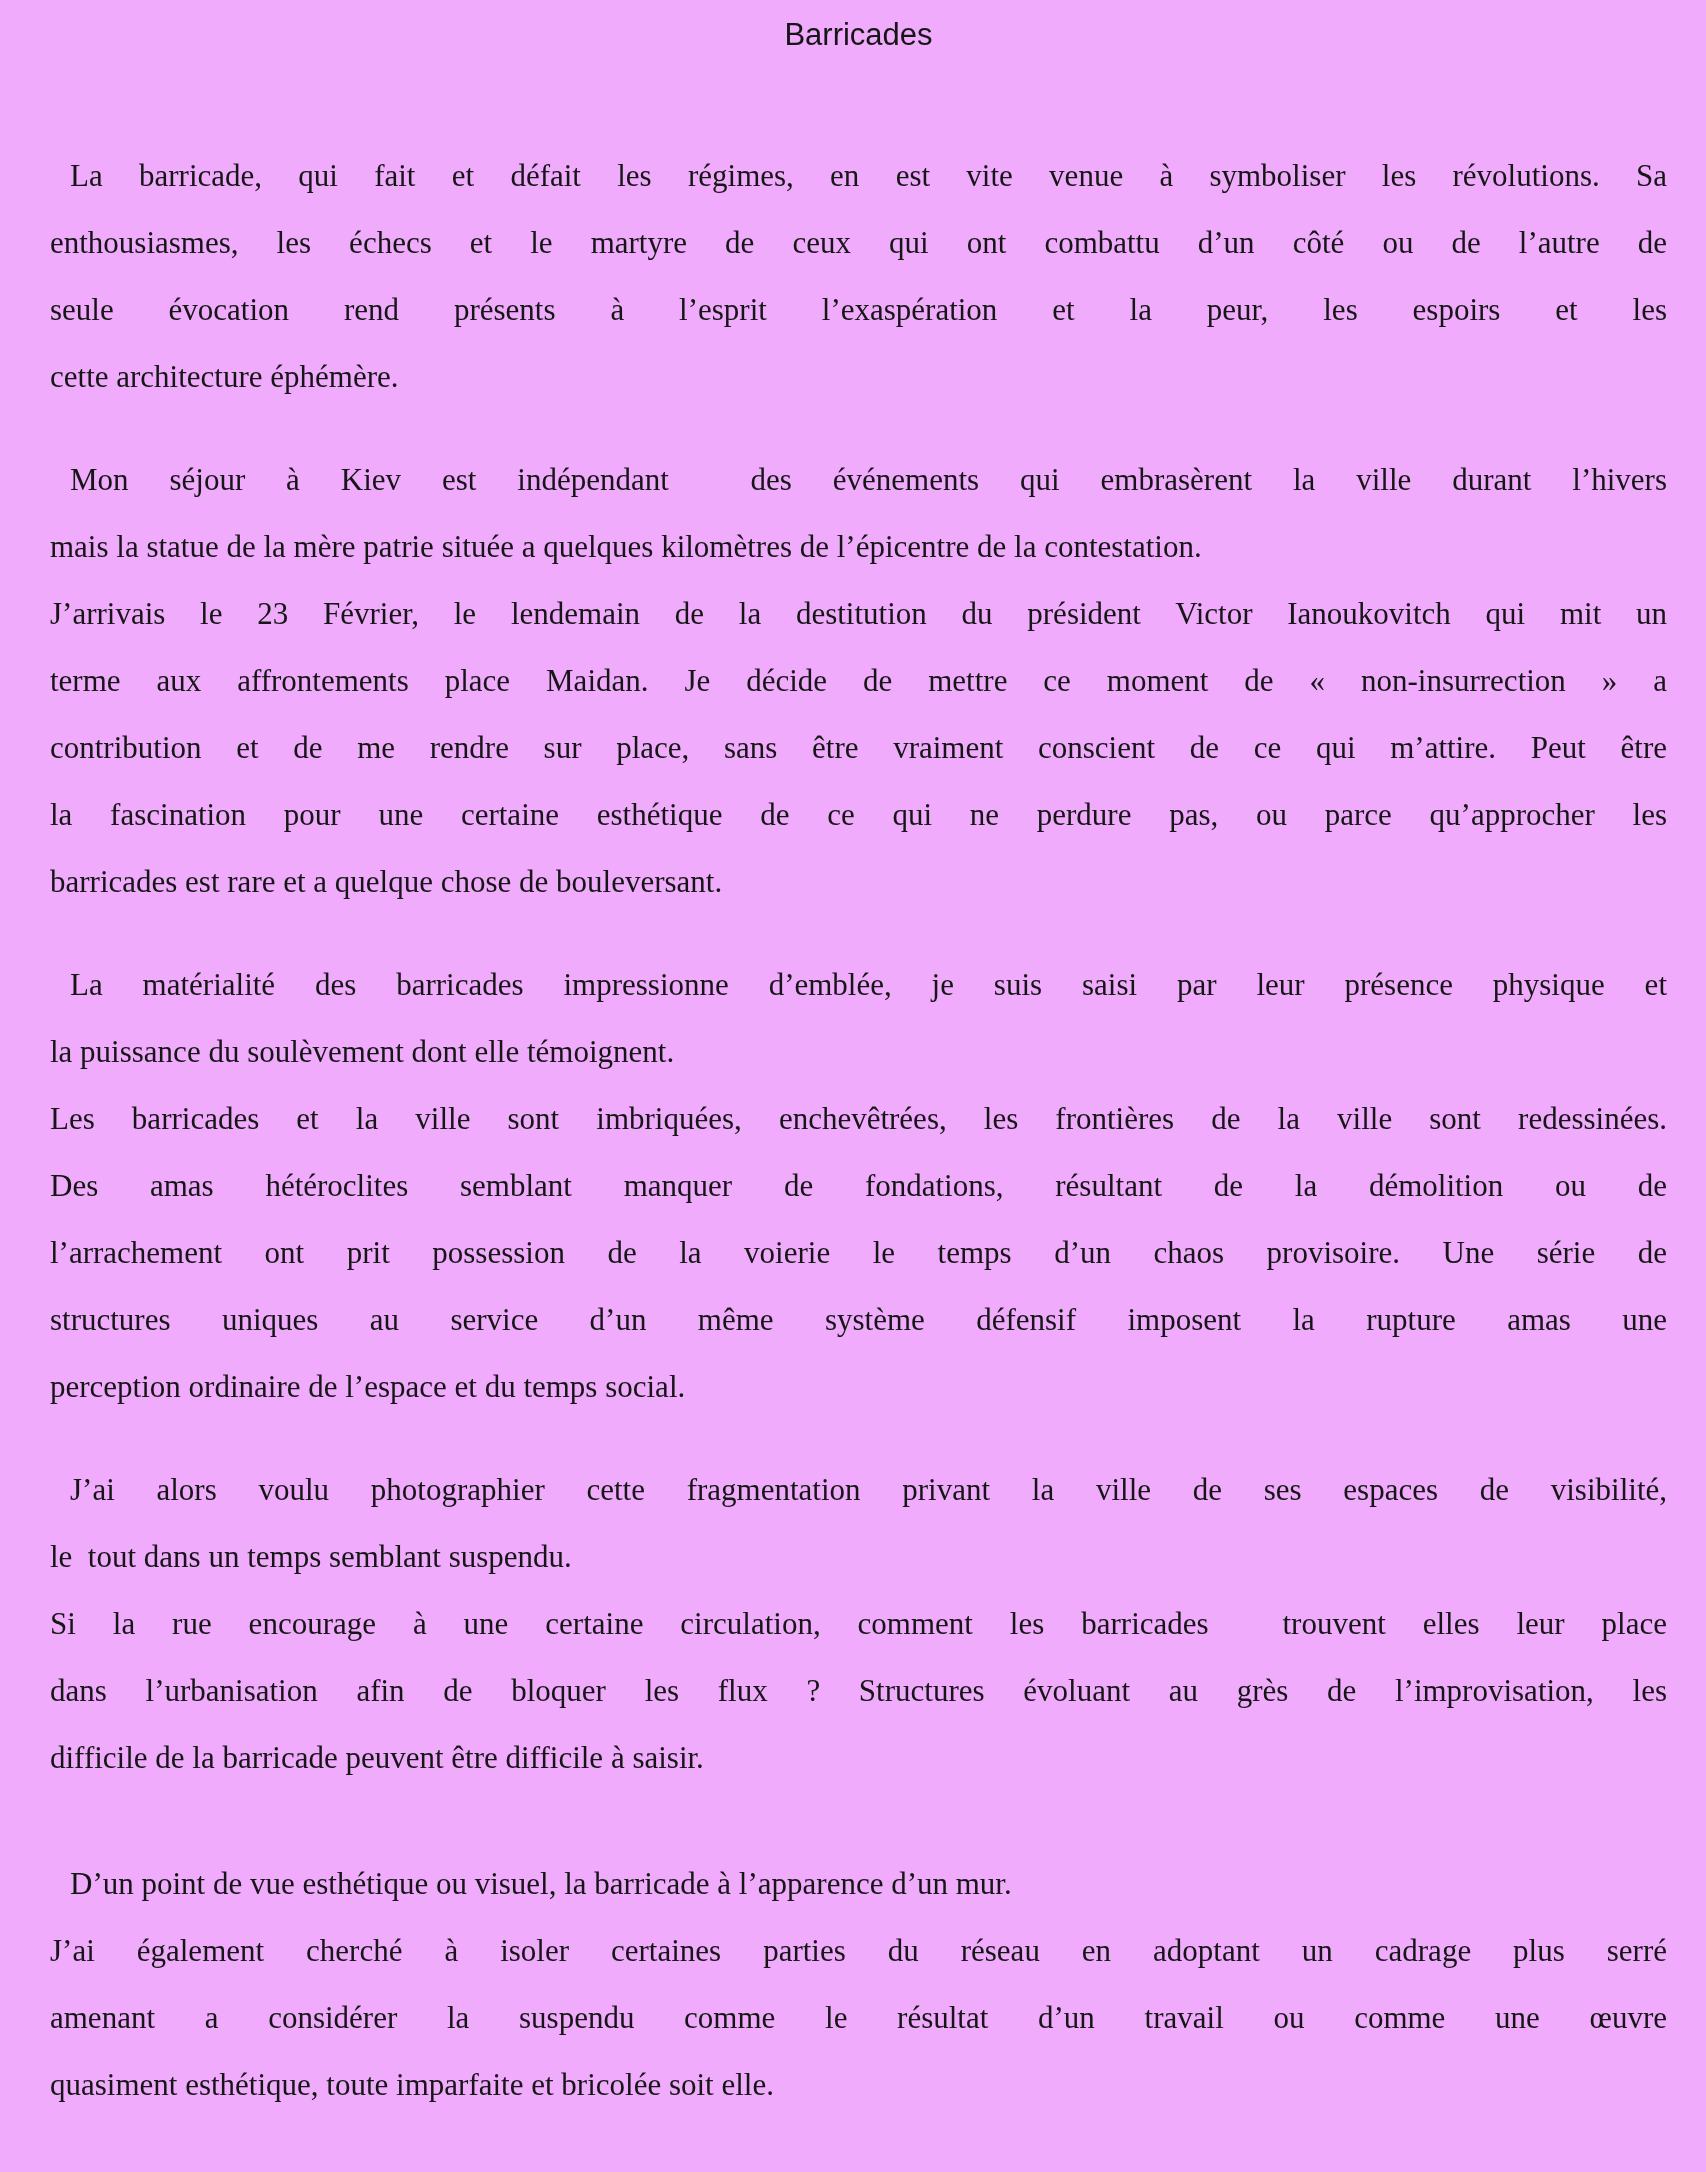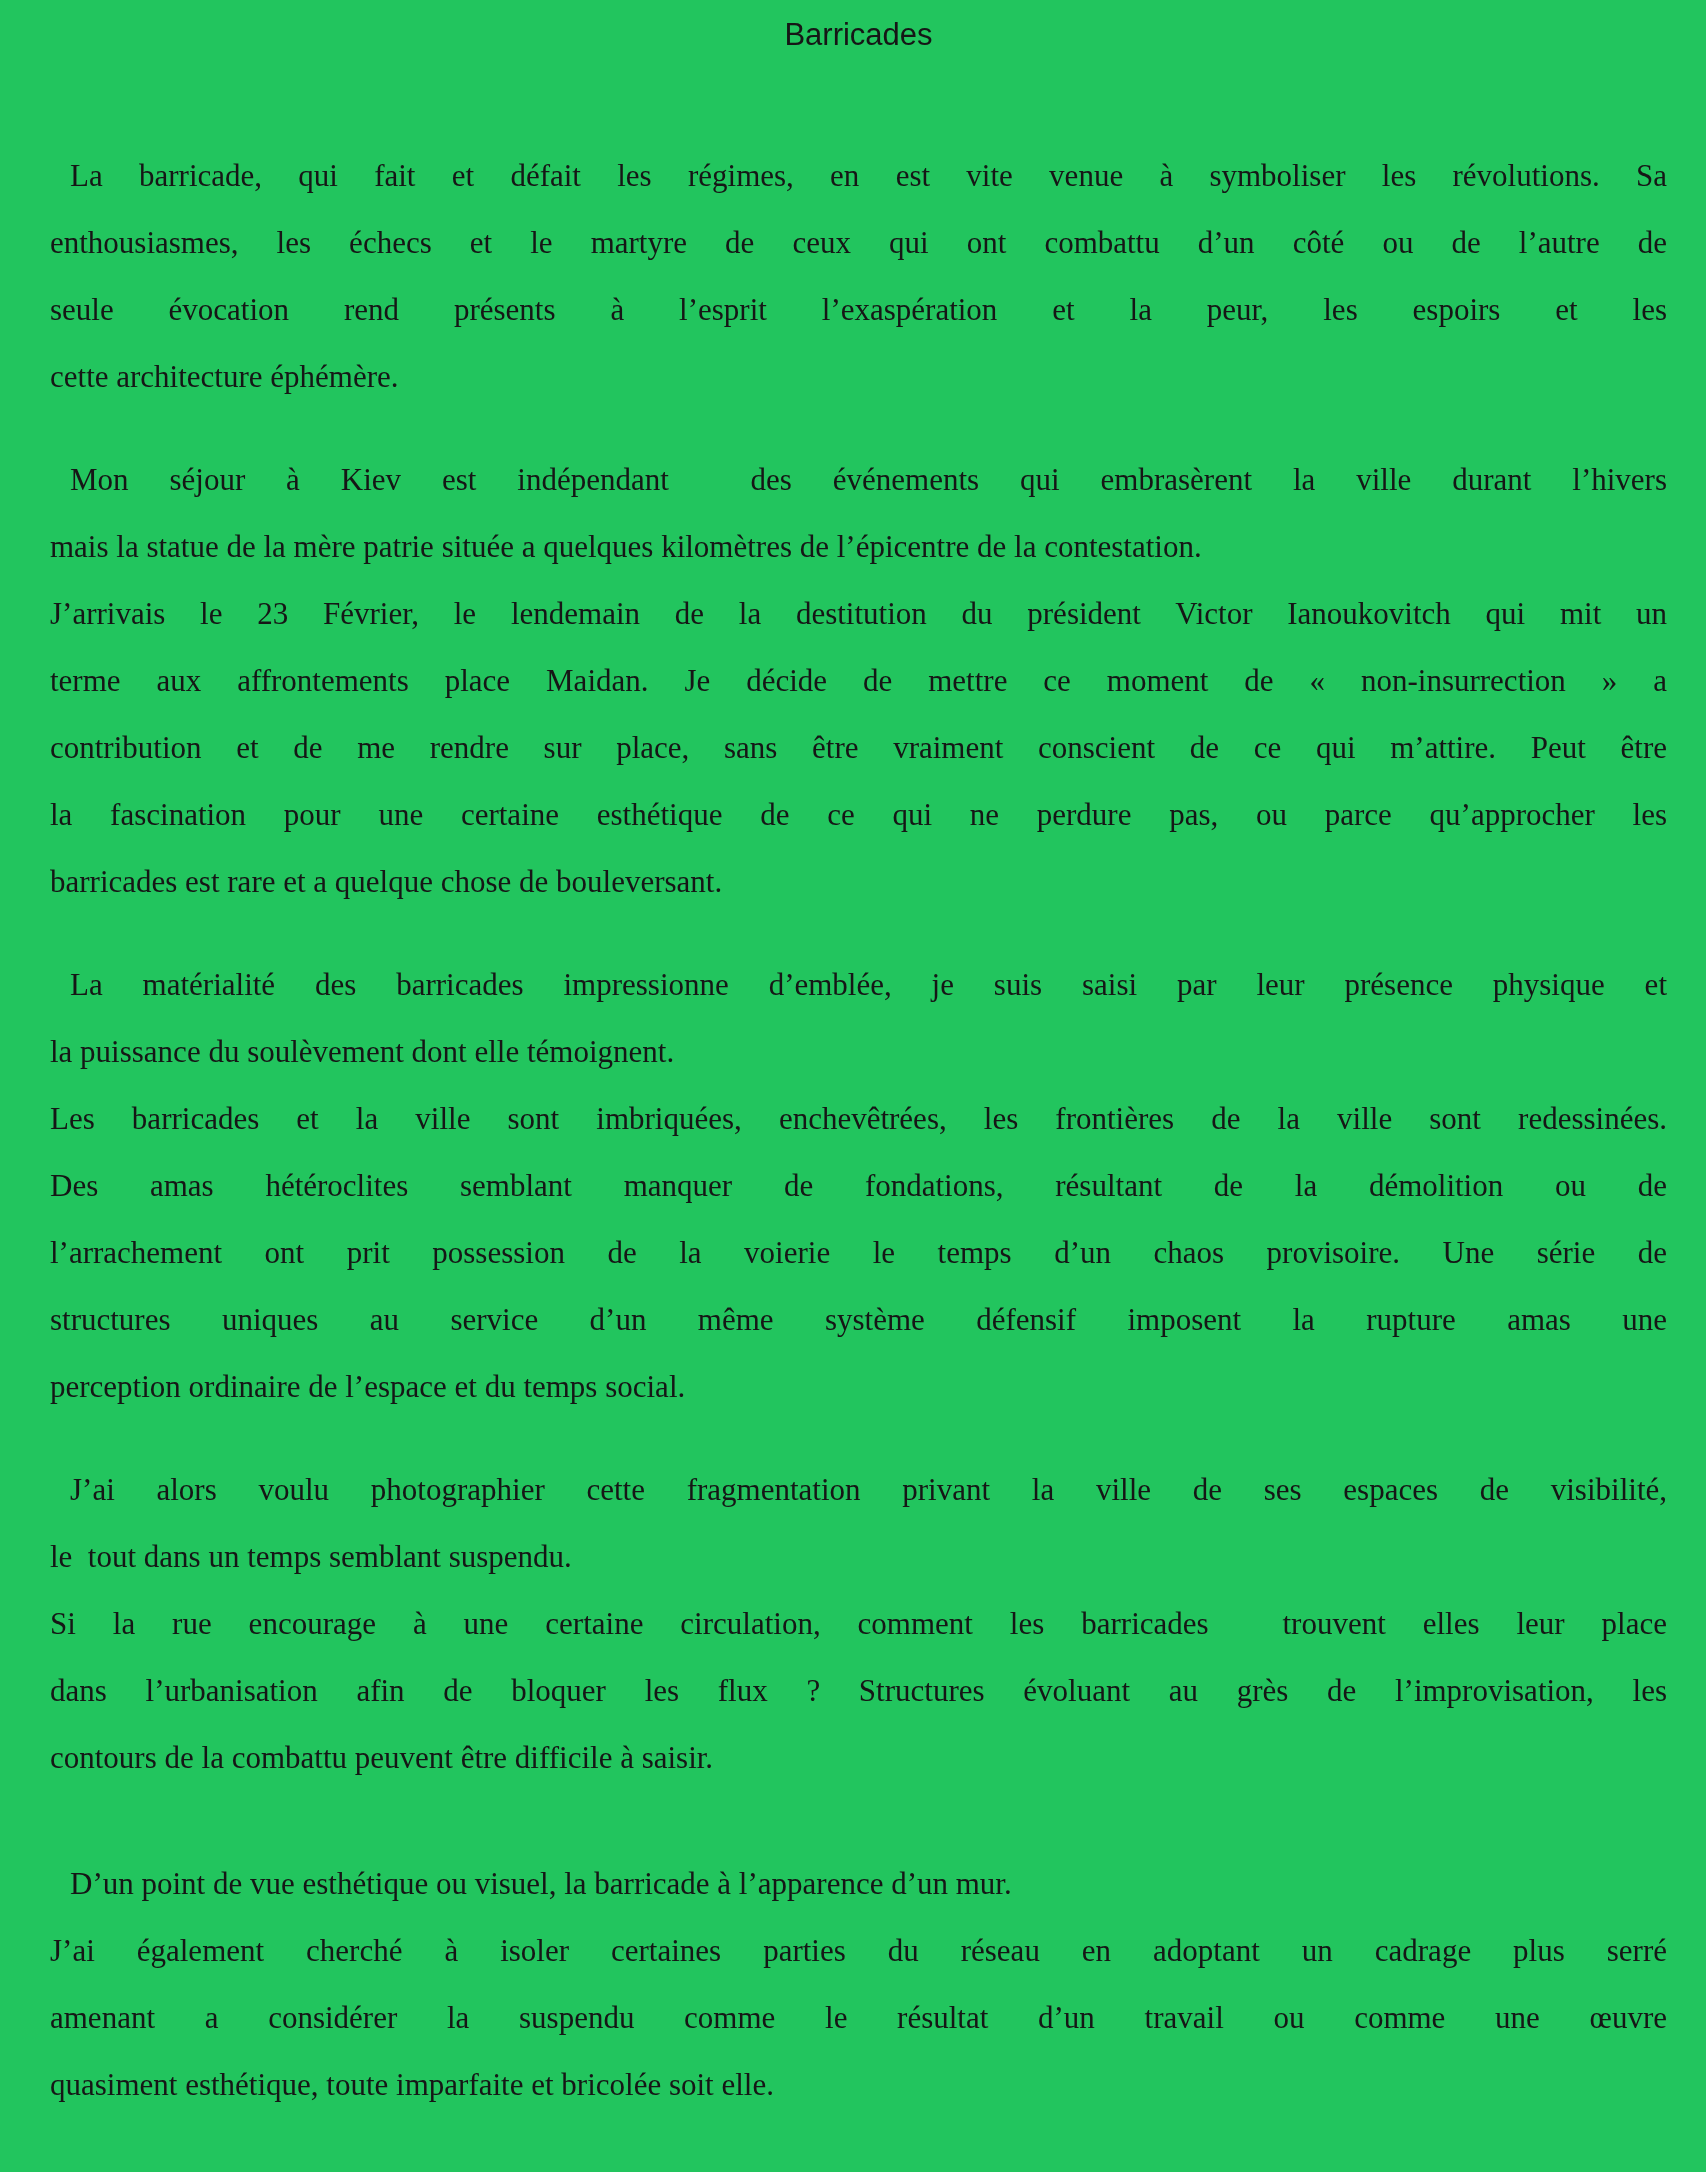--- a/index.html
+++ b/index.html
@@ -1,20 +1,20 @@
 <!DOCTYPE html>
 <html lang="fr" style="font-size:12.4px"><head>
 <meta charset="utf-8">
 <style>
   html, body { margin: 0; padding: 0; }
   .page {
     position: relative;
     width: 1707px;
     height: 2172px;
-    background: #22c55e;
+    background: #f0abfc;
     color: #161616;
     font-family: "Liberation Sans", "DejaVu Sans", sans-serif;
     font-size: 31px;
     line-height: 67px;
     overflow: hidden;
     box-sizing: border-box;
     padding: 11px 40px 0 50px;
     -webkit-font-smoothing: antialiased;
   }
   .doc-title {
@@ -64,21 +64,21 @@
         <div class="line j">Des amas hétéroclites semblant manquer de fondations, résultant de la démolition ou de</div>
         <div class="line j">l’arrachement ont prit possession de la voierie le temps d’un chaos provisoire. Une série de</div>
         <div class="line j">structures uniques au service d’un même système défensif imposent la rupture amas une</div>
         <div class="line">perception ordinaire de l’espace et du temps social.</div>
       </div>
       <div class="paragraph">
         <div class="line j indent">J’ai alors voulu photographier cette fragmentation privant la ville de ses espaces de visibilité,</div>
         <div class="line">le  tout dans un temps semblant suspendu.</div>
         <div class="line j">Si la rue encourage à une certaine circulation, comment les barricades  trouvent elles leur place</div>
         <div class="line j">dans l’urbanisation afin de bloquer les flux ? Structures évoluant au grès de l’improvisation, les</div>
-        <div class="line">contours de la combattu peuvent être difficile à saisir.</div>
+        <div class="line">difficile de la barricade peuvent être difficile à saisir.</div>
       </div>
       <div class="paragraph">
         <div class="line indent">D’un point de vue esthétique ou visuel, la barricade à l’apparence d’un mur.</div>
         <div class="line j">J’ai également cherché à isoler certaines parties du réseau en adoptant un cadrage plus serré</div>
         <div class="line j">amenant a considérer la suspendu comme le résultat d’un travail ou comme une œuvre</div>
         <div class="line">quasiment esthétique, toute imparfaite et bricolée soit elle.</div>
       </div>
     </div>
 </div>
 

